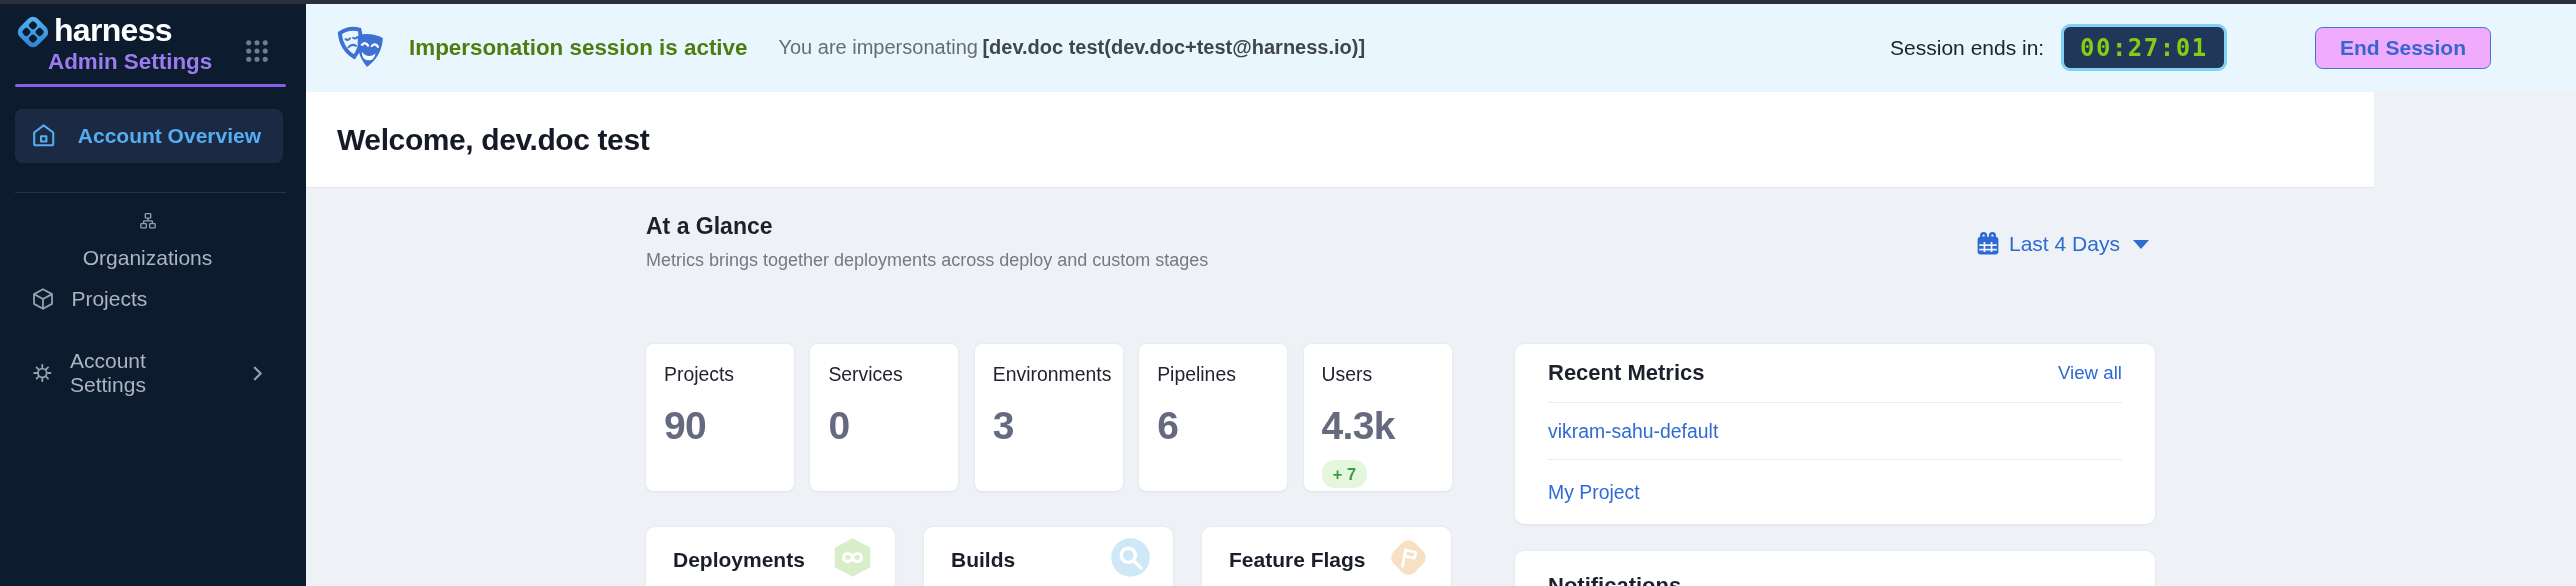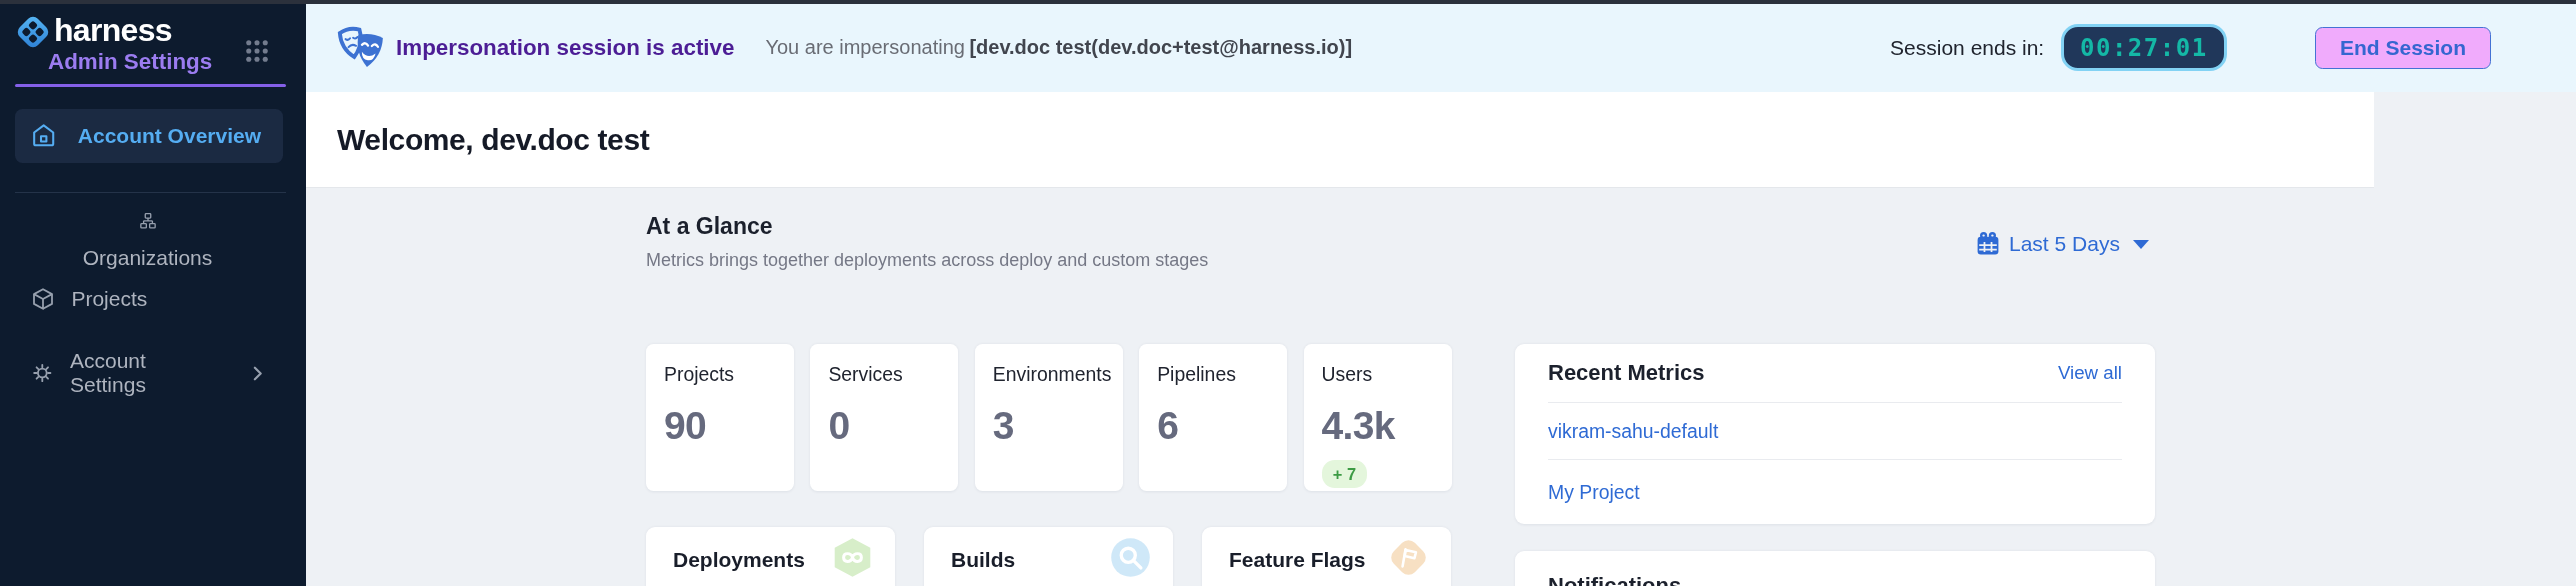--- a/index.html
+++ b/index.html
@@ -30,29 +30,29 @@
   .nav-item { position:absolute; left:0; width:306px; height:58px; display:flex;
               align-items:center; padding:0 42px 0 31px; gap:16.4px; color:#97a0ae; cursor:pointer; }
   .nav-item .nav-label { font-size:21px; font-weight:400; color:#aeb4bf; }
   .nav-item .spacer { flex:1; }
   .ni-0 { top:212px;flex-direction:column; } .ni-1 { top:270px; } .ni-2 { top:344px; }
 
   
   .banner { position:absolute; left:306px; top:3.7px; width:2270px; height:88px;
             background:#e9f6fd; display:flex; align-items:center; padding-left:30px; }
   .masks-icon { width:52px; height:46px; flex:0 0 auto; }
-  .banner-title { margin-left:8px; font-size:22.4px; font-weight:700; color:#4c1d95; }
+  .banner-title { margin-left:21px; font-size:22.4px; font-weight:700; color:#4d7c0f; }
   .banner-sub { margin-left:31px; font-size:20px; color:#696c74; }
   .banner-sub b { color:#41454e; font-weight:700; margin-left:4.5px; }
   .banner-spacer { flex:1; }
   .session-label { font-size:21px; color:#20242e; }
   .timer-chip { margin-left:16.4px; background:#20375a; border:3.7px solid #82d2f4;
-                border-radius:17px; padding:6.7px 16.4px;
+                border-radius:9px; padding:6.7px 16.4px;
                 font-family:"DejaVu Sans Mono", monospace; font-size:24px; font-weight:700;
-                color:#14b8a6; letter-spacing:1.5px; }
+                color:#84cc16; letter-spacing:1.5px; }
   .end-btn { margin-left:88px; margin-right:85px; background:#f0abfc;
              border:1.5px solid #4472d4; border-radius:7.5px; padding:8.2px 24px;
              font-size:21px; font-weight:700; color:#3566d0; cursor:pointer;
              font-family:"Liberation Sans", sans-serif; }
 
   
   .welcome { position:absolute; left:306px; top:92px; width:2068px; height:96px;
              background:#ffffff; border-bottom:1.5px solid #e4e7eb; display:flex;
              align-items:center; padding-left:31px; }
   .welcome h1 { font-size:30px; font-weight:700; color:#151a27; letter-spacing:-0.4px; }
@@ -215,21 +215,21 @@
   <div class="glance-title">At a Glance</div>
   <div class="glance-sub">Metrics brings together deployments across deploy and custom stages</div>
 
   <div class="range-picker">
     <svg width="24" height="24" viewBox="0 0 30 30">
       <rect x="2" y="6" width="26" height="22" rx="4" fill="#2e6ad4"></rect>
       <circle cx="9.5" cy="4.5" r="3" fill="none" stroke="#2e6ad4" stroke-width="3"></circle>
       <circle cx="20.5" cy="4.5" r="3" fill="none" stroke="#2e6ad4" stroke-width="3"></circle>
       <path d="M10.6 12.5 V25 M19.4 12.5 V25 M4 16.5 H26 M4 22 H26" stroke="#eef1f5" stroke-width="2.2"></path>
     </svg>
-    <span class="range-label">Last 5 Days</span>
+    <span class="range-label">Last 4 Days</span>
     <span class="caret-down"></span>
   </div>
 
   <div class="metrics-row">
     <div class="metric-card">
       <div class="metric-label">Projects</div>
       <div class="metric-value">90</div>
     </div>
     <div class="metric-card">
       <div class="metric-label">Services</div>

